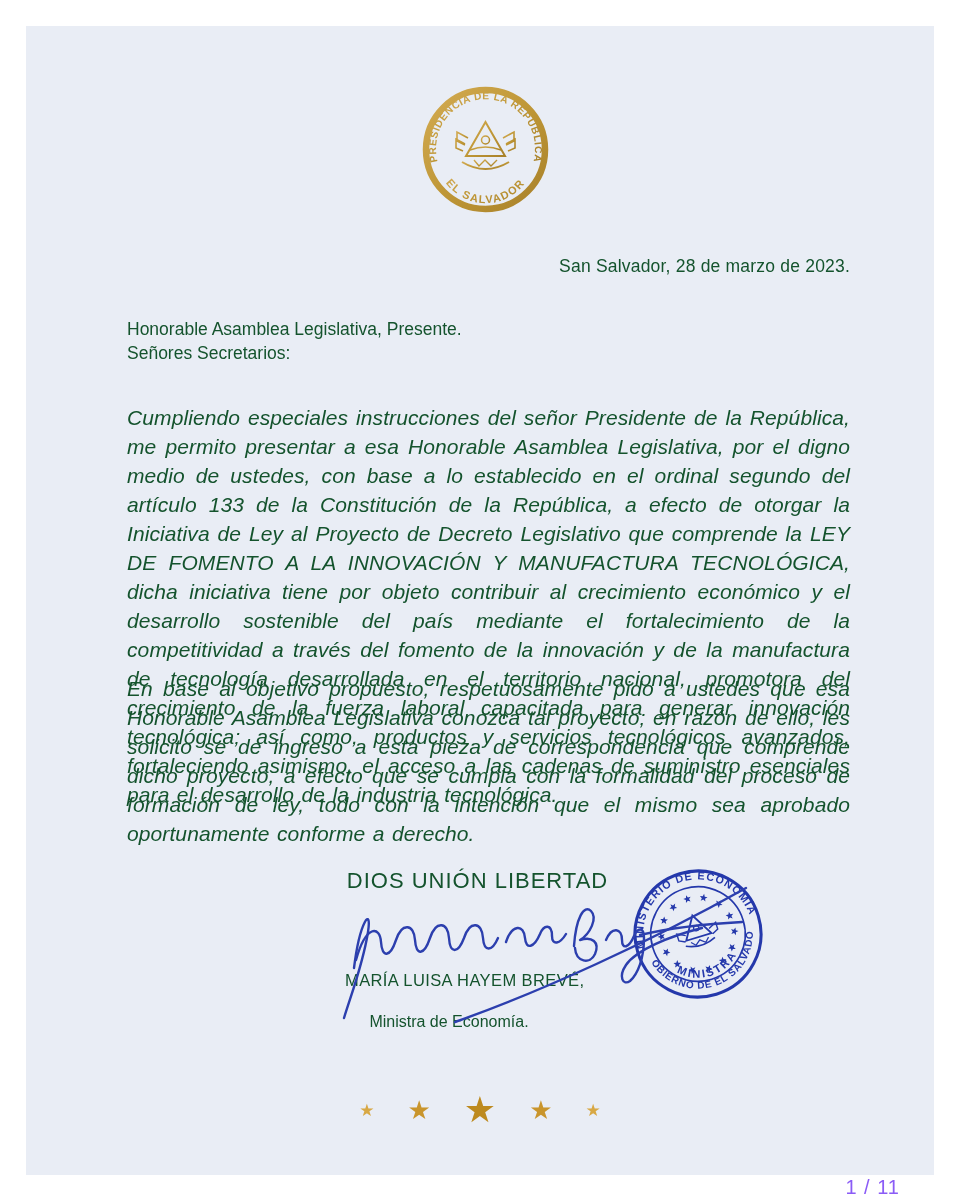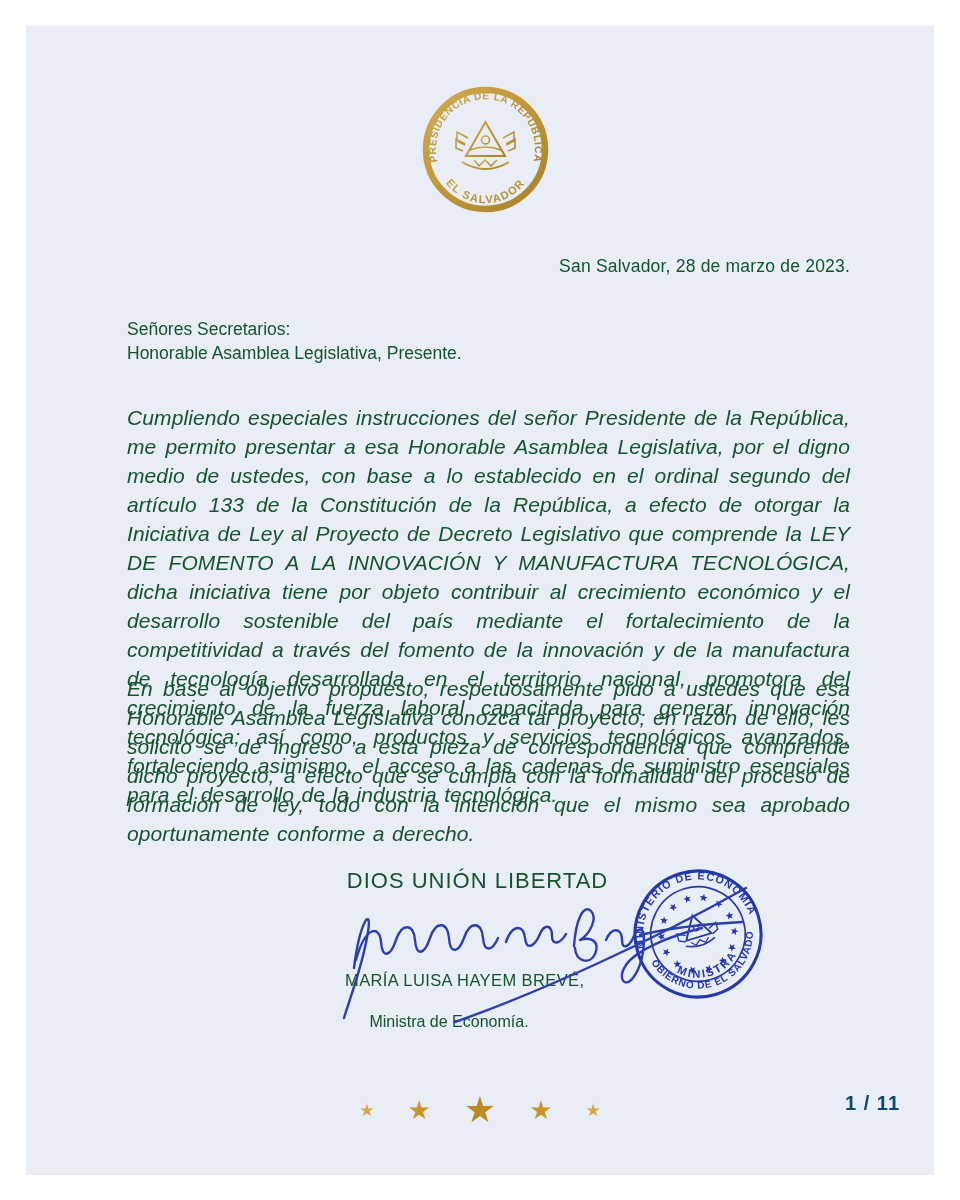--- a/index.html
+++ b/index.html
@@ -27,21 +27,21 @@
 
   .signer-name { left:319px; top:945px; font-size:16.5px; letter-spacing:0.4px; z-index:2; }
   .signer-title { left:298px; top:987px; width:250px; text-align:center; font-size:16px; z-index:2; }
 
   .stars-row { left:0; top:1066px; width:908px; display:flex; justify-content:center;
     align-items:center; gap:33px; line-height:1; }
   .star-s { font-size:17px; color:#d8a844; }
   .star-m { font-size:26px; color:#c9952c; }
   .star-l { font-size:36px; color:#bd8a1f; }
 
-  .page-num { right:34px; top:1066px; font-size:20px; color:#0c4a6e; letter-spacing:1px;font-weight:bold; }
+  .page-num { right:34px; top:1150px; font-size:20px; color:#8b5cf6; letter-spacing:1px; }
 
   svg text { font-family:"Liberation Sans", sans-serif; }
 </style>
 </head>
 <body>
 
 <div class="page">
   <div class="panel">
 
     <svg class="abs seal-gold" viewBox="0 0 127 127">
@@ -69,22 +69,22 @@
         <path d="M46,52 l-11,-6 v9 l8,4 M43,58 l-9,-5 v9 l7,3" stroke-width="1.6"></path>
         <path d="M81,52 l11,-6 v9 l-8,4 M84,58 l9,-5 v9 l-7,3" stroke-width="1.6"></path>
         <path d="M40,76 Q63.5,90 87,76" stroke-width="2"></path>
         <path d="M52,74 l5,6 l6,-6 l6,6 l6,-6" stroke-width="1.4"></path>
       </g>
     </svg>
 
     <div class="abs date-line ink">San Salvador, 28 de marzo de 2023.</div>
 
     <div class="abs recipient ink">
+      <div>Honorable Asamblea Legislativa, Presente.</div>
       <div>Señores Secretarios:</div>
-      <div>Honorable Asamblea Legislativa, Presente.</div>
     </div>
 
     <p class="abs para para1 ink">Cumpliendo especiales instrucciones del señor Presidente de la República, me permito presentar a esa Honorable Asamblea Legislativa, por el digno medio de ustedes, con base a lo establecido en el ordinal segundo del artículo 133 de la Constitución de la República, a efecto de otorgar la Iniciativa de Ley al Proyecto de Decreto Legislativo que comprende la LEY DE FOMENTO A LA INNOVACIÓN Y MANUFACTURA TECNOLÓGICA, dicha iniciativa tiene por objeto contribuir al crecimiento económico y el desarrollo sostenible del país mediante el fortalecimiento de la competitividad a través del fomento de la innovación y de la manufactura de tecnología desarrollada en el territorio nacional, promotora del crecimiento de la fuerza laboral capacitada para generar innovación tecnológica; así como, productos y servicios tecnológicos avanzados, fortaleciendo asimismo, el acceso a las cadenas de suministro esenciales para el desarrollo de la industria tecnológica.</p>
     <p class="abs para para2 ink">En base al objetivo propuesto, respetuosamente pido a ustedes que esa Honorable Asamblea Legislativa conozca tal proyecto; en razón de ello, les solicito se de ingreso a esta pieza de correspondencia que comprende dicho proyecto, a efecto que se cumpla con la formalidad del proceso de formación de ley, todo con la intención que el mismo sea aprobado oportunamente conforme a derecho.</p>
 
     <div class="abs motto ink">DIOS UNIÓN LIBERTAD</div>
 
     <svg class="abs seal-blue" viewBox="0 0 130 130">
       <defs>
         <path id="arcBT" d="M 11.8,74.4 A 54,54 0 1 1 118.2,74.4"></path>

